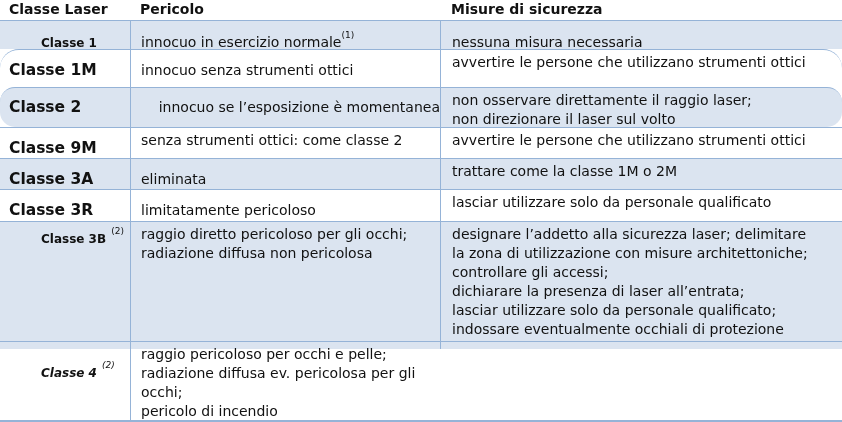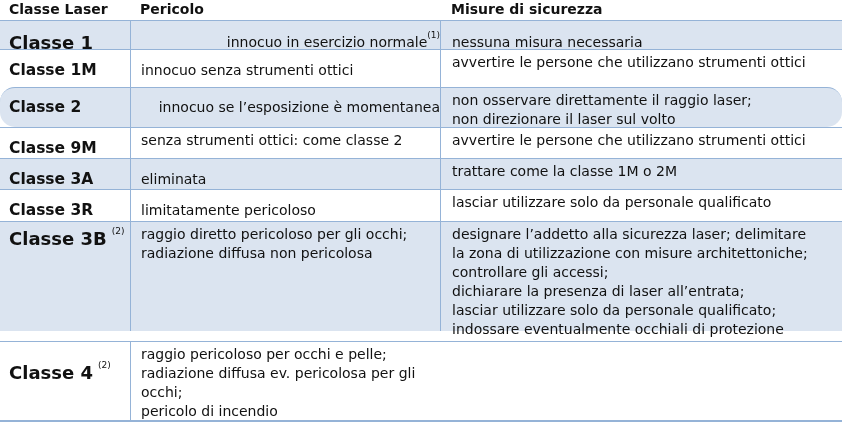--- a/index.html
+++ b/index.html
@@ -8,49 +8,49 @@
   .table { position: absolute; left: 0; top: 0; width: 842px; }
   .row { position: absolute; left: 0; width: 842px; box-sizing: border-box; }
   .row.shaded { background: #dbe4f0; }
   .row.bordered { border-top: 1.5px solid #95b3d7; }
   .cell { position: absolute; top: 0; bottom: 0; box-sizing: border-box; }
   .c1 { left: 0; width: 130px; padding-left: 9px; }
   .c2 { left: 130px; width: 310px; padding-left: 10px; border-left: 1px solid #95b3d7; }
   .c3 { left: 440px; width: 402px; padding-left: 11px; border-left: 1px solid #95b3d7; }
   .hdr .cell { border-left: none; font-weight: bold; font-size: 14px; top: 1px; }
   .lbl { font-weight: bold; font-size: 15.5px; }
-  .lbl.small { font-size: 18px; }
+  .lbl.small { font-size: 12px; margin-left: 32px; }
   .txt { font-size: 14px; line-height: 17px; white-space: pre-line; }
   sup { font-size: 9px; vertical-align: top; position: relative; top: -2px; }
   .bottom-line { position: absolute; left: 0; top: 420px; width: 842px; height: 1.5px; background: #95b3d7; }
 </style>
 </head>
 <body>
 
 <div class="table">
 
   <div class="row hdr" style="top:0;height:23px;">
     <div class="cell c1">Classe Laser</div>
     <div class="cell c2">Pericolo</div>
     <div class="cell c3">Misure di sicurezza</div>
   </div>
 
   <div class="row shaded bordered" style="top:20px;height:29px;">
     <div class="cell c1" style="padding-top:11px;">
       <span class="lbl small">Classe 1</span>
     </div>
-    <div class="cell c2" style="padding-top:11px;text-align:right;">
+    <div class="cell c2" style="padding-top:11px;">
       <span class="txt">innocuo in esercizio normale</span><sup>(1)</sup>
     </div>
     <div class="cell c3" style="padding-top:11px;">
       <span class="txt">nessuna misura necessaria</span>
     </div>
   </div>
 
-  <div class="row bordered" style="top:49px;height:38px;">
+  <div class="row bordered" style="top:49px;height:38px;border-radius:19px;">
     <div class="cell c1" style="padding-top:10px;">
       <span class="lbl">Classe 1M</span>
     </div>
     <div class="cell c2" style="padding-top:10px;">
       <span class="txt">innocuo senza strumenti ottici</span>
     </div>
     <div class="cell c3" style="padding-top:2px;">
       <span class="txt">avvertire le persone che utilizzano strumenti ottici</span>
     </div>
   </div>
@@ -97,41 +97,41 @@
       <span class="lbl">Classe 3R</span>
     </div>
     <div class="cell c2" style="padding-top:10px;">
       <span class="txt">limitatamente pericoloso</span>
     </div>
     <div class="cell c3" style="padding-top:2px;">
       <span class="txt">lasciar utilizzare solo da personale qualificato</span>
     </div>
   </div>
 
-  <div class="row shaded bordered" style="top:221px;height:110px;">
+  <div class="row shaded bordered" style="top:221px;height:128px;">
     <div class="cell c1" style="padding-top:6px;">
       <span class="lbl small">Classe 3B</span>
       <sup>(2)</sup>
     </div>
     <div class="cell c2" style="padding-top:2px;">
       <span class="txt">raggio diretto pericoloso per gli occhi;
 radiazione diffusa non pericolosa</span>
     </div>
     <div class="cell c3" style="padding-top:2px;">
       <span class="txt">designare l’addetto alla sicurezza laser; delimitare
 la zona di utilizzazione con misure architettoniche;
 controllare gli accessi;
 dichiarare la presenza di laser all’entrata;
 lasciar utilizzare solo da personale qualificato;
 indossare eventualmente occhiali di protezione</span>
     </div>
   </div>
 
   <div class="row bordered" style="top:341px;height:81px;">
-    <div class="cell c1" style="padding-top:20px;">
+    <div class="cell c1" style="padding-top:20px;font-style:italic;">
       <span class="lbl small">Classe 4</span>
       <sup>(2)</sup>
     </div>
     <div class="cell c2" style="padding-top:2px;">
       <span class="txt">raggio pericoloso per occhi e pelle;
 radiazione diffusa ev. pericolosa per gli
 occhi;
 pericolo di incendio</span>
     </div>
   </div>

